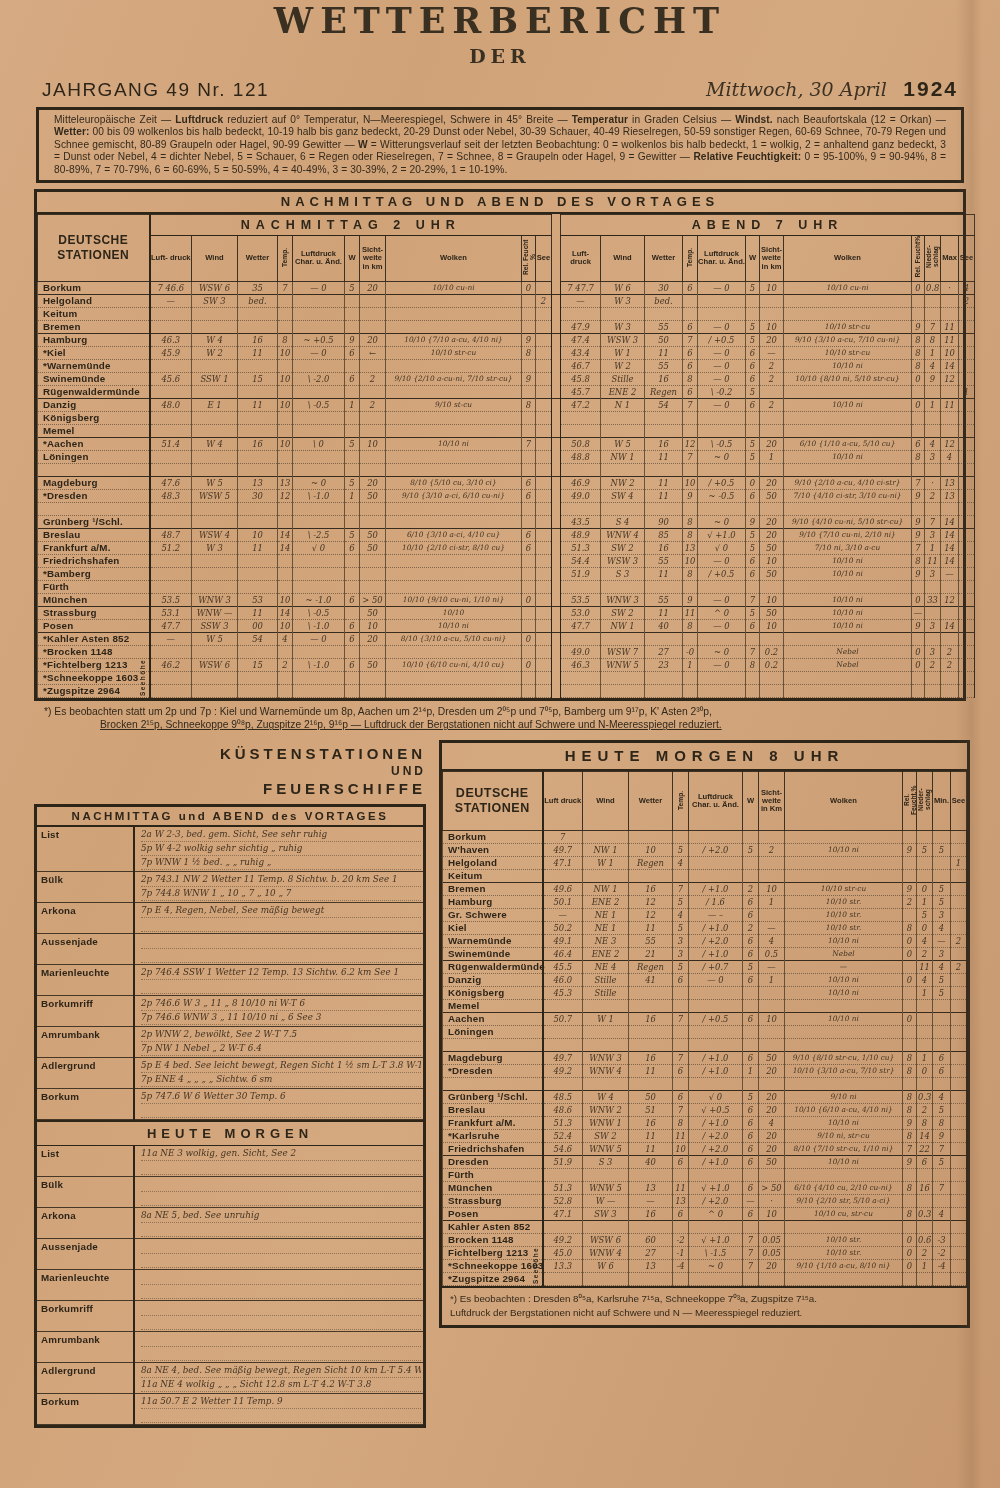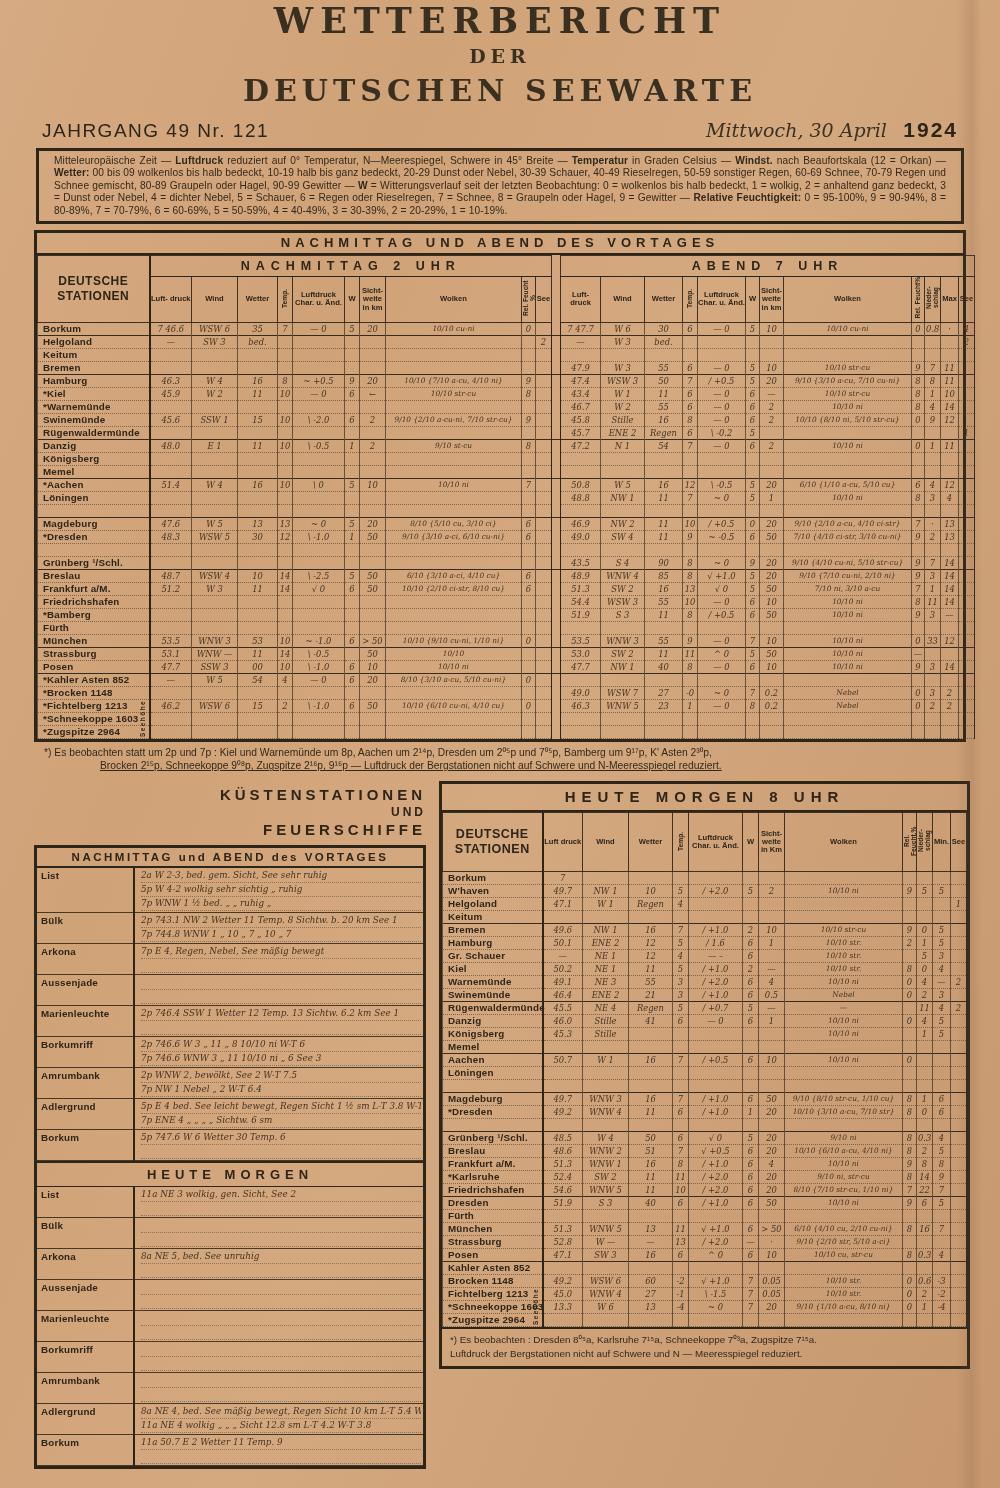--- a/index.html
+++ b/index.html
@@ -70,21 +70,20 @@
   .mt-foot{border-top:2px solid #2e2519;padding:4px 8px 6px;font-size:9.8px;line-height:1.35;color:#33291b;}
 </style>
 </head>
 <body>
 
 <div class="page">
 
   <header class="masthead">
     <div class="m1">WETTERBERICHT</div>
     <div class="m2">DER</div>
-    <div class="m3">DEUTSCHEN SEEWARTE</div>
   </header>
 
   <div class="issue-row">
     <div class="jahrgang">
       <span>JAHRGANG 49</span>
       <span>Nr. 121</span>
     </div>
     <div class="datum">
       <span class="script">Mittwoch, 30 April</span>
       <span class="year">1924</span>
@@ -1268,21 +1267,21 @@
                 <td>/ 1.6</td>
                 <td>6</td>
                 <td>1</td>
                 <td class="wolken">10/10 str.</td>
                 <td>2</td>
                 <td>1</td>
                 <td>5</td>
                 <td class="gr "></td>
               </tr>
               <tr>
-                <td class="station">Gr. Schauer</td>
+                <td class="station">Gr. Schwere</td>
                 <td class="gl ">—</td>
                 <td>NE 1</td>
                 <td>12</td>
                 <td>4</td>
                 <td>— –</td>
                 <td>6</td>
                 <td></td>
                 <td class="wolken">10/10 str.</td>
                 <td></td>
                 <td>5</td>

